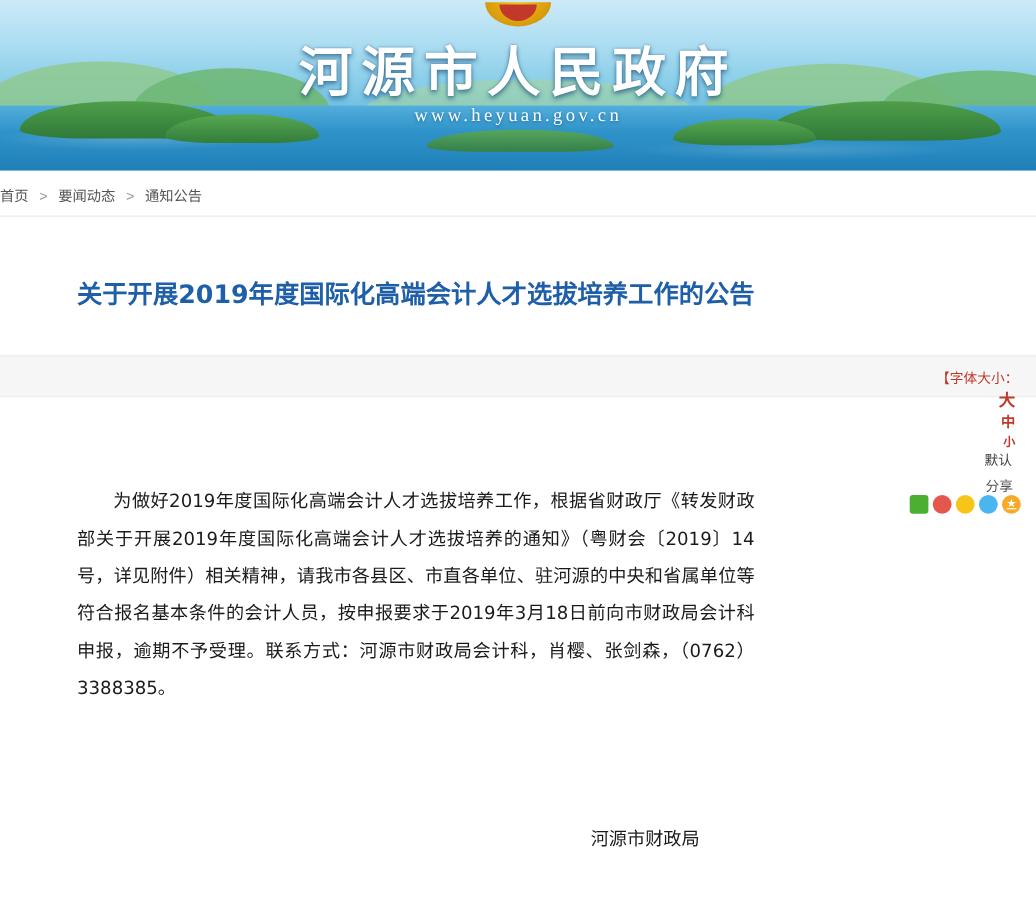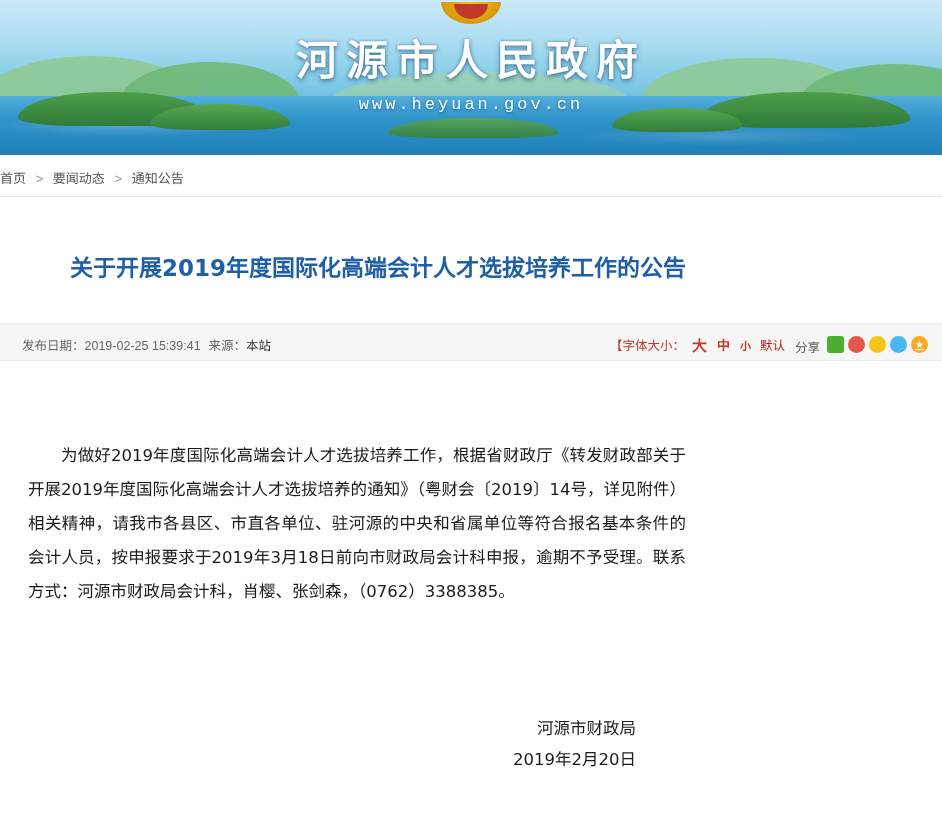--- a/index.html
+++ b/index.html
@@ -76,33 +76,33 @@
     width: 34px; height: 15px;
     background: #c0392b;
     border-radius: 0 0 50% 50% / 0 0 100% 100%;
   }
   .site-title {
     position: absolute;
     left: 0; top: 26px;
     width: 942px;
     text-align: center;
     font-family: "DejaVu Sans", "Liberation Sans", sans-serif;
-    font-size: 42px;
+    font-size: 49px;
     font-weight: bold;
     letter-spacing: 8px;
     color: #ffffff;
     text-shadow: 0 2px 5px rgba(0,60,110,.55), 0 0 2px rgba(0,50,90,.5);
     z-index: 4;
   }
   .site-url {
     position: absolute;
     left: 0; top: 95px;
     width: 942px;
     text-align: center;
-    font-family: Liberation Mono, monospace;
+    font-family: Liberation Serif, serif;
     font-size: 17px;
     letter-spacing: 3px;
     color: #ffffff;
     text-shadow: 0 1px 3px rgba(0,60,110,.6);
     z-index: 4;
   }
 
   
   .breadcrumb-wrap {
     width: 942px;
@@ -161,35 +161,36 @@
   }
   .meta-left .val { color: #666; }
   .meta-left .src-label { margin-left: 8px; }
   .meta-left .src-val { color: #333; }
 
   .meta-right {
     position: absolute;
     right: 14px;
     top: 9px;
     display: flex;
-    align-items: center;
+    align-items: flex-end;
     white-space: nowrap;
+    flex-direction: column;
   }
   .fs-label { color: #c0392b; margin-right: 2px; }
   .fs-btn {
     color: #c0392b;
     text-decoration: none;
     margin: 0 5px;
     font-weight: bold;
   }
   .fs-big { font-size: 15px; }
   .fs-mid { font-size: 13px; }
   .fs-small { font-size: 11px; }
   .fs-default {
-    color: #b91c1c;
+    color: #404040;
     margin: 0 8px 0 4px;
     text-decoration: none;
   }
   .share-label {
     color: #555;
     margin: 4px 7px 0 2px;
   }
   .share-icons { display: flex; align-items: center; gap: 4px; }
   .sicon {
     width: 17px; height: 17px;
@@ -201,21 +202,21 @@
     text-align: center;
     color: #fff;
   }
   .sicon.wechat { background: #4caf32; }
   .sicon.sina   { background: #e4584b; border-radius: 50%; }
   .sicon.qzone  { background: #f5c518; border-radius: 50%; color:#fff; }
   .sicon.tx     { background: #49b6ef; border-radius: 50%; }
   .sicon.more   { background: #f7a928; border-radius: 50%; }
 
   .body-text {
-    padding: 78px 70px 0 28px;
+    padding: 78px 70px 0 70px;
     box-sizing: border-box;
     font-family: "DejaVu Sans", "Liberation Sans", sans-serif;
     font-size: 16.5px;
     line-height: 34px;
     color: #1a1a1a;
     text-align: justify;
   }
   .body-text p {
     margin: 0;
     text-indent: 2em;
@@ -298,23 +299,20 @@
     <span class="sep">&gt;</span>
     <a href="#">通知公告</a>
   </div>
 </div>
 
 <div class="article">
 
   <h1 class="article-title">关于开展2019年度国际化高端会计人才选拔培养工作的公告</h1>
 
   <div class="meta-bar">
-    <div class="meta-left">
-      <span>发布日期：</span><span class="val">2019-02-25 15:39:41</span><span class="src-label">来源：</span><span class="src-val">本站</span>
-    </div>
 
     <div class="meta-right">
       <span class="fs-label">【字体大小：</span>
       <a href="#" class="fs-btn fs-big">大</a>
       <a href="#" class="fs-btn fs-mid">中</a>
       <a href="#" class="fs-btn fs-small">小</a>
       <a href="#" class="fs-default">默认</a>
       <span class="share-label">分享</span>
       <span class="share-icons">
         <a href="#" class="sicon wechat"></a>
@@ -326,16 +324,15 @@
     </div>
   </div>
 
   <div class="body-text">
     <p>为做好2019年度国际化高端会计人才选拔培养工作，根据省财政厅《转发财政部关于开展2019年度国际化高端会计人才选拔培养的通知》（粤财会〔2019〕14号，详见附件）相关精神，请我市各县区、市直各单位、驻河源的中央和省属单位等符合报名基本条件的会计人员，按申报要求于2019年3月18日前向市财政局会计科申报，逾期不予受理。联系方式：河源市财政局会计科，肖樱、张剑森，（0762）3388385。</p>
   </div>
 
 
   <div class="signature">
     <div>河源市财政局</div>
-    <div>2019年2月20日</div>
   </div>
 
 </div>
 
 </body></html>

